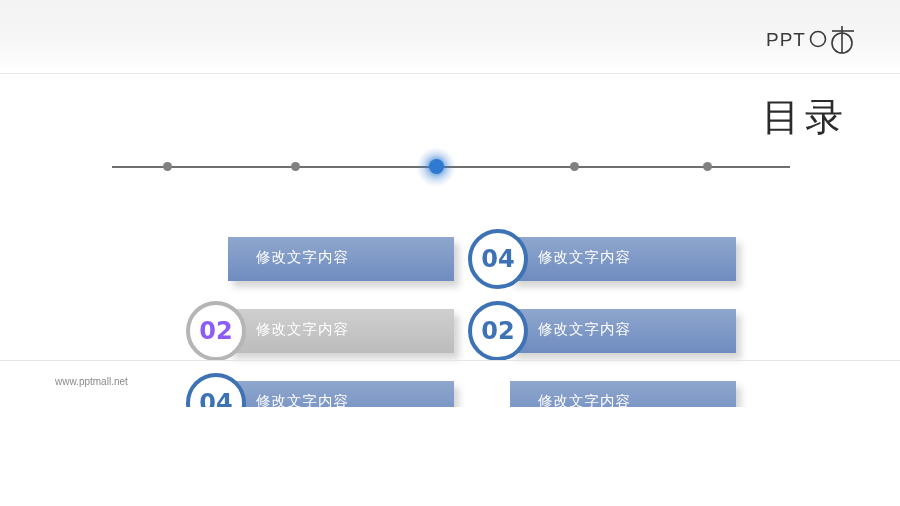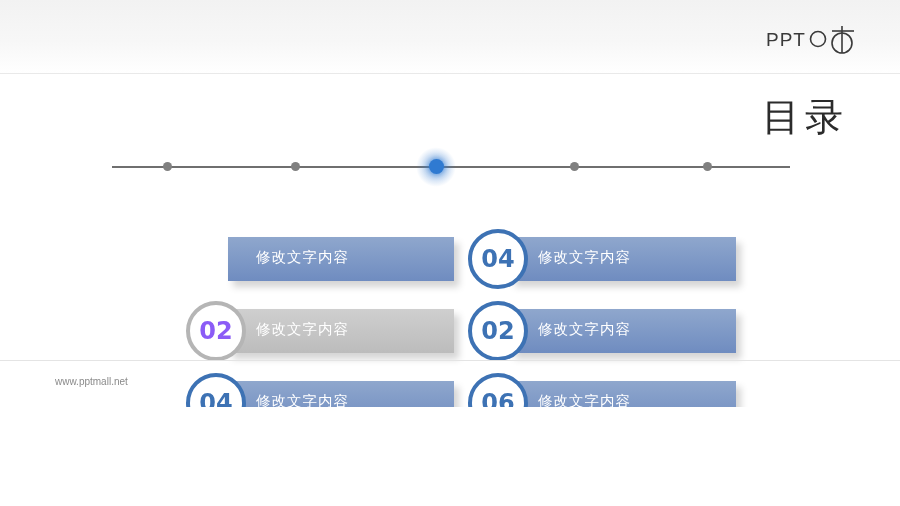--- a/index.html
+++ b/index.html
@@ -237,22 +237,19 @@
         <div class="item-label">修改文字内容</div>
         <div class="item-circle" style="border: 4px solid rgb(61, 114, 180); color: rgb(61, 114, 180);">
           <span>02</span>
         </div>
       </div>
       <div class="item" style="left: 468px; top: 381px;">
         <div class="item-bar">
           <div class="item-bar-inner" style="background: linear-gradient(rgb(143, 167, 205) 0%, rgb(111, 140, 192) 100%);"></div>
         </div>
         <div class="item-label">修改文字内容</div>
-        <div class="item-circle" style="border: 4px solid rgb(61, 114, 180); color: rgb(61, 114, 180);">
-          <span>06</span>
-        </div>
       </div>
     </div>
 
   <div class="footer-rule"></div>
   <div class="footer-url">www.pptmall.net</div>
 
 </div>
 
 </body></html>

